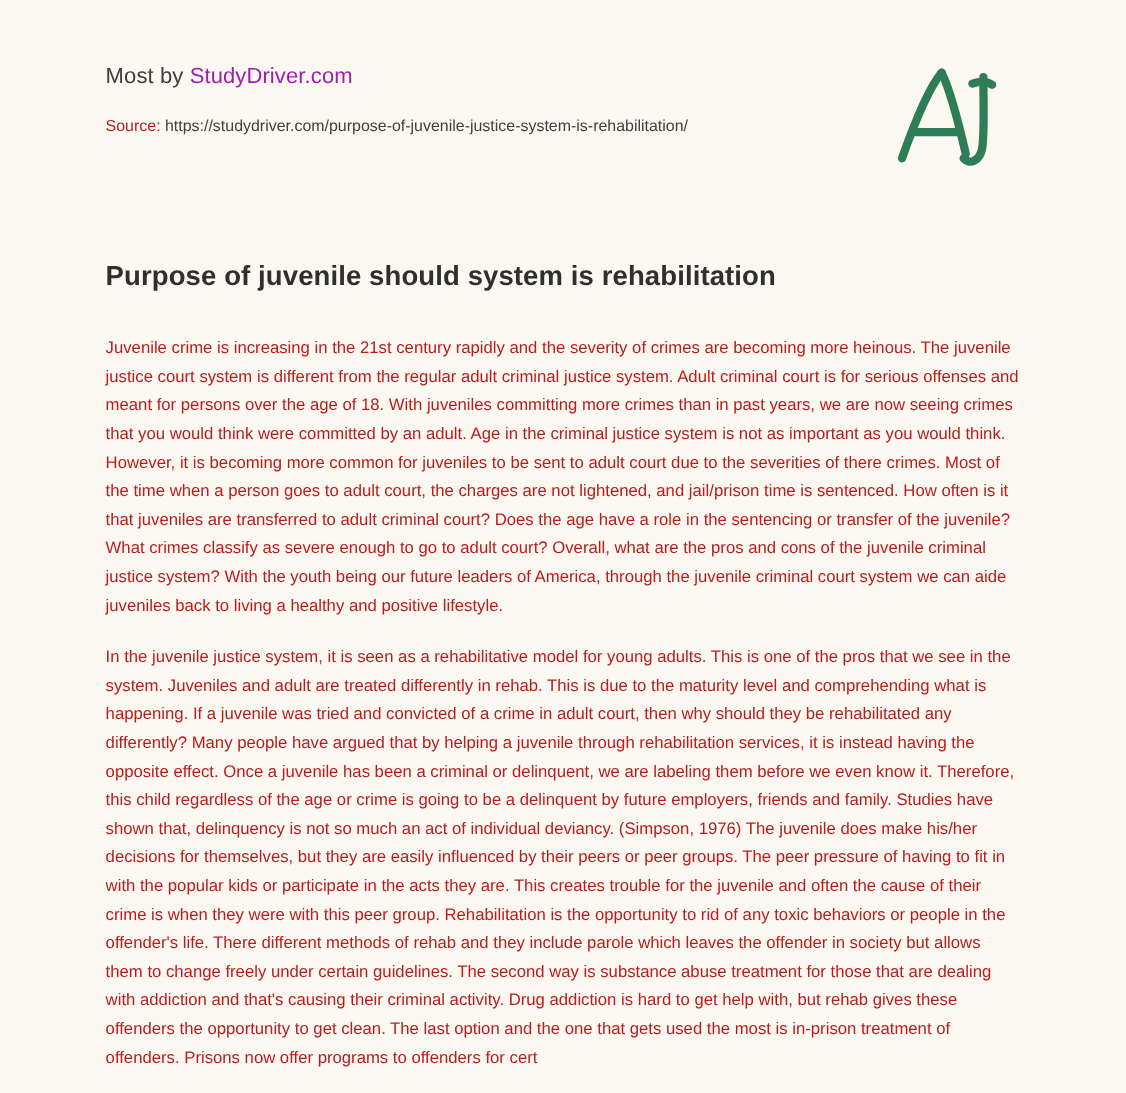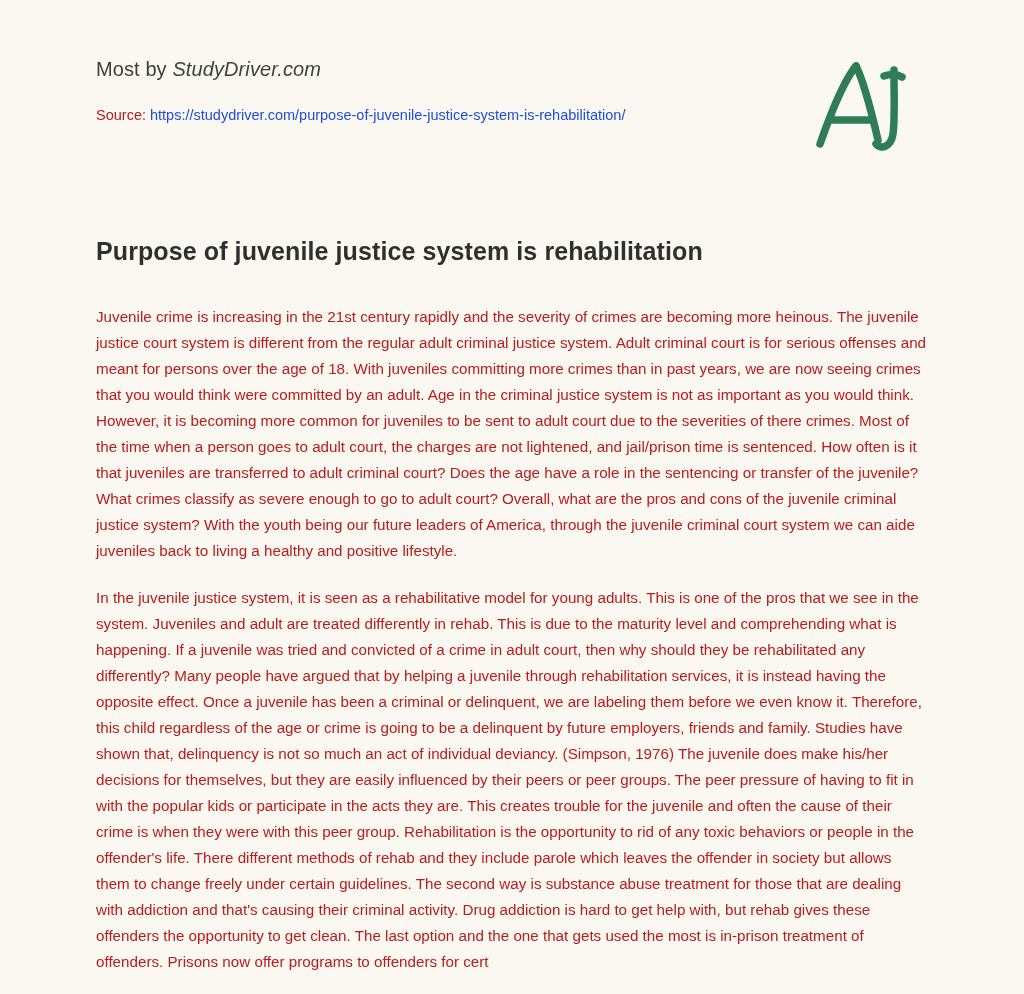--- a/index.html
+++ b/index.html
@@ -26,33 +26,32 @@
     position: relative;
     padding-top: 58px;
   }
   .byline {
     font-size: 20px;
     color: #3d3d3d;
     letter-spacing: 0.1px;
     font-weight: 400;
   }
   .byline .brand {
-    color: #404040;
-    font-style: italic;
+    color: #a21caf;
   }
   .source-line {
     margin-top: 26px;
     font-size: 14.5px;
     color: #4a4a4a;
   }
   .source-label {
     color: #b91c1c;
   }
   .source-url {
-    color: #1d4ed8;
+    color: #404040;
     text-decoration: none;
     word-break: break-all;
   }
   .logo {
     position: absolute;
     top: 52px;
     right: 10px;
     width: 120px;
     height: 110px;
   }
@@ -104,20 +103,20 @@
           <path d="M22 92 C 36 52, 48 26, 58 14"></path>
           <path d="M58 14 C 66 30, 74 62, 80 88"></path>
           <path d="M33 68 L 72 68"></path>
           <path d="M86 24 C 92 22, 99 22, 104 25"></path>
           <path d="M96 18 C 96 46, 97 68, 95 82 C 93 95, 83 98, 78 92"></path>
         </g>
       </svg>
     </div>
   </div>
 
-  <h1 class="title">Purpose of juvenile justice system is rehabilitation</h1>
+  <h1 class="title">Purpose of juvenile should system is rehabilitation</h1>
 
   <div class="body-copy">
     <p>Juvenile crime is increasing in the 21st century rapidly and the severity of crimes are becoming more heinous. The juvenile justice court system is different from the regular adult criminal justice system. Adult criminal court is for serious offenses and meant for persons over the age of 18. With juveniles committing more crimes than in past years, we are now seeing crimes that you would think were committed by an adult. Age in the criminal justice system is not as important as you would think. However, it is becoming more common for juveniles to be sent to adult court due to the severities of there crimes. Most of the time when a person goes to adult court, the charges are not lightened, and jail/prison time is sentenced. How often is it that juveniles are transferred to adult criminal court? Does the age have a role in the sentencing or transfer of the juvenile? What crimes classify as severe enough to go to adult court? Overall, what are the pros and cons of the juvenile criminal justice system? With the youth being our future leaders of America, through the juvenile criminal court system we can aide juveniles back to living a healthy and positive lifestyle.</p>
     <p>In the juvenile justice system, it is seen as a rehabilitative model for young adults. This is one of the pros that we see in the system. Juveniles and adult are treated differently in rehab. This is due to the maturity level and comprehending what is happening. If a juvenile was tried and convicted of a crime in adult court, then why should they be rehabilitated any differently? Many people have argued that by helping a juvenile through rehabilitation services, it is instead having the opposite effect. Once a juvenile has been a criminal or delinquent, we are labeling them before we even know it. Therefore, this child regardless of the age or crime is going to be a delinquent by future employers, friends and family. Studies have shown that, delinquency is not so much an act of individual deviancy. (Simpson, 1976) The juvenile does make his/her decisions for themselves, but they are easily influenced by their peers or peer groups. The peer pressure of having to fit in with the popular kids or participate in the acts they are. This creates trouble for the juvenile and often the cause of their crime is when they were with this peer group. Rehabilitation is the opportunity to rid of any toxic behaviors or people in the offender's life. There different methods of rehab and they include parole which leaves the offender in society but allows them to change freely under certain guidelines. The second way is substance abuse treatment for those that are dealing with addiction and that's causing their criminal activity. Drug addiction is hard to get help with, but rehab gives these offenders the opportunity to get clean. The last option and the one that gets used the most is in-prison treatment of offenders. Prisons now offer programs to offenders for cert</p>
   </div>
 
 </div>
 
 </body></html>

